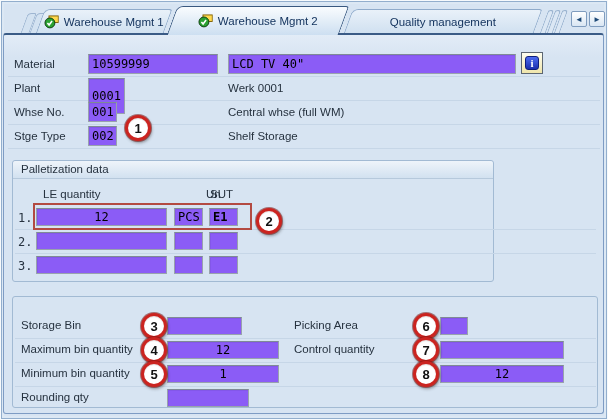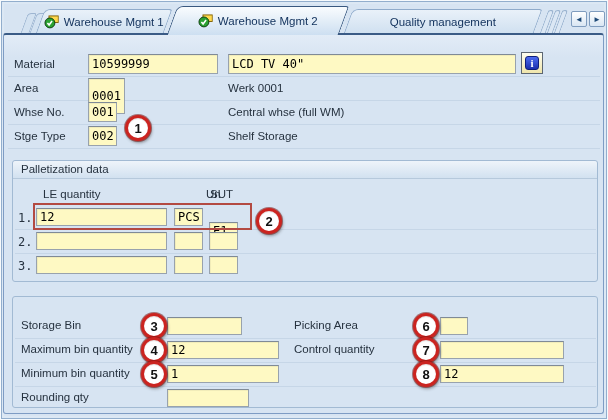--- a/index.html
+++ b/index.html
@@ -20,24 +20,24 @@
   .scrollbtn{position:absolute;width:16px;height:16px;border:1px solid #7f9cbe;border-radius:2px;
        background:linear-gradient(#ffffff,#d9e6f3);display:flex;align-items:center;justify-content:center;
        font-size:8px;color:#1d4977;cursor:default;z-index:5;padding:0;}
   
   .panel{position:absolute;left:3px;top:33px;width:601px;height:381px;box-sizing:border-box;
        border:1px solid #7e9cc4;border-top:2px solid #3a5b86;border-radius:3px;
        background:linear-gradient(#e2ecf7,#d7e4f2 22px);z-index:3;}
   .lbl{position:absolute;font-size:11.5px;color:#26323f;white-space:nowrap;z-index:5;}
   .static{position:absolute;font-size:11.5px;color:#26323f;white-space:nowrap;z-index:5;}
   .sep{position:absolute;height:1px;background:#c6d6e7;z-index:4;}
-  .inp{position:absolute;box-sizing:border-box;background:#fef9c3;border:1px solid #98a2ad;
+  .inp{position:absolute;box-sizing:border-box;background:#8b5cf6;border:1px solid #98a2ad;
        border-top-color:#7f8a96;font-family:"DejaVu Sans Mono",monospace;font-size:12px;color:#000;
        padding:0 3px;z-index:5;box-shadow:inset 1px 1px 0 rgba(0,0,0,.05);}
-  .inp.num{text-align:left;}
+  .inp.num{text-align:center;}
   .info-btn{position:absolute;width:22px;height:22px;box-sizing:border-box;border:1px solid #5c6672;
        background:linear-gradient(#fffef0,#efe5ab);display:flex;align-items:center;justify-content:center;
        z-index:5;padding:0;cursor:default;}
   .info-inner{width:14px;height:14px;border-radius:3px;border:1px solid #0e1e7a;box-sizing:border-box;
        background:linear-gradient(#4d6cf0,#1b2fae);color:#fff;font-family:"Liberation Serif",serif;
        font-weight:bold;font-size:11px;line-height:12px;text-align:center;}
   
   .group{position:absolute;box-sizing:border-box;border:1px solid #a2bad3;border-radius:3px;z-index:4;}
   .group-title{height:18px;background:linear-gradient(#eef4fa,#d2e1f0);border-bottom:1px solid #b6c9dc;
        border-radius:3px 3px 0 0;font-size:11.5px;color:#26323f;padding:2px 0 0 8px;box-sizing:border-box;}
@@ -102,53 +102,53 @@
   </button>
 
   <div class="panel"></div>
 
   <div class="sep" style="left:8px;top:76px;width:592px;"></div>
   <div class="sep" style="left:8px;top:100px;width:592px;"></div>
   <div class="sep" style="left:8px;top:124px;width:592px;"></div>
   <div class="sep" style="left:8px;top:148px;width:592px;"></div>
 
   <div class="lbl" style="left:14px;top:58px;">Material</div>
-  <div class="lbl" style="left:14px;top:82px;">Area</div>
+  <div class="lbl" style="left:14px;top:82px;">Plant</div>
   <div class="lbl" style="left:14px;top:106px;">Whse No.</div>
   <div class="lbl" style="left:14px;top:130px;">Stge Type</div>
 
   <input class="inp" style="left: 88px; top: 54px; width: 130px; height: 20px;" value="10599999">
   <input class="inp" style="left: 228px; top: 54px; width: 288px; height: 20px;" value="LCD TV 40&quot;">
   <button class="info-btn" style="left:521px;top:52px;">
     <span class="info-inner">i</span>
   </button>
   <input class="inp" style="left: 88px; top: 78px; width: 37px; height: 36px;" value="0001">
   <input class="inp" style="left: 88px; top: 102px; width: 29px; height: 20px;" value="001">
   <input class="inp" style="left: 88px; top: 126px; width: 29px; height: 20px;" value="002">
 
   <div class="static" style="left:228px;top:82px;">Werk 0001</div>
   <div class="static" style="left:228px;top:106px;">Central whse (full WM)</div>
   <div class="static" style="left:228px;top:130px;">Shelf Storage</div>
 
   <div class="circle" style="left:125px;top:115px;">1</div>
 
-  <div class="group" style="left:12px;top:160px;width:586px;height:122px;">
+  <div class="group" style="left:12px;top:160px;width:482px;height:122px;">
     <div class="group-title">Palletization data</div>
 
     <div class="hdr" style="left:30px;top:27px;">LE quantity</div>
     <div class="hdr" style="left:164px;top:27px;margin-left:29px;">Un</div>
     <div class="hdr" style="left:197px;top:27px;">SUT</div>
 
     <div class="sep" style="left:2px;top:68px;width:581px;"></div>
     <div class="sep" style="left:2px;top:92px;width:581px;"></div>
 
     <div class="mono-lbl" style="left:5px;top:50px;">1.</div>
     <input class="inp num" style="left: 23px; top: 47px; width: 131px; height: 18px;" value="12">
     <input class="inp" style="left: 161px; top: 47px; width: 29px; height: 18px;" value="PCS">
-    <input class="inp" style="left: 196px; top: 61px; width: 29px; height: 18px;" value="E1">
+    <input class="inp" style="left: 196px; top: 47px; width: 29px; height: 18px; font-weight: bold;" value="E1">
 
     <div class="mono-lbl" style="left:5px;top:74px;">2.</div>
     <input class="inp num" style="left: 23px; top: 71px; width: 131px; height: 18px;" value="">
     <input class="inp" style="left: 161px; top: 71px; width: 29px; height: 18px;" value="">
     <input class="inp" style="left: 196px; top: 71px; width: 29px; height: 18px;" value="">
 
     <div class="mono-lbl" style="left:5px;top:98px;">3.</div>
     <input class="inp num" style="left: 23px; top: 95px; width: 131px; height: 18px;" value="">
     <input class="inp" style="left: 161px; top: 95px; width: 29px; height: 18px;" value="">
     <input class="inp" style="left: 196px; top: 95px; width: 29px; height: 18px;" value="">

